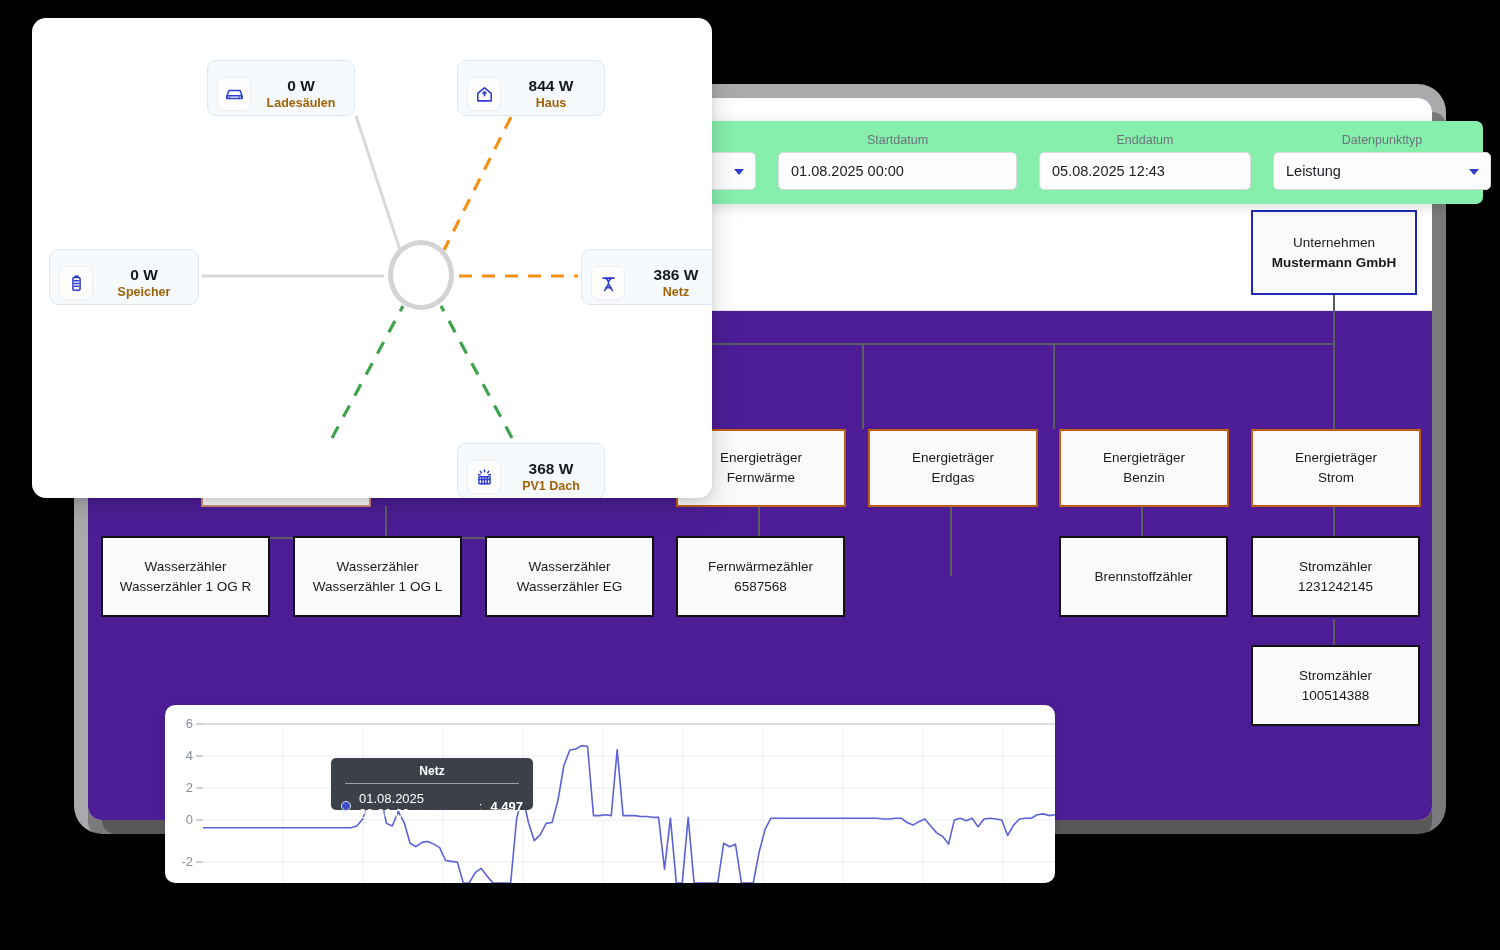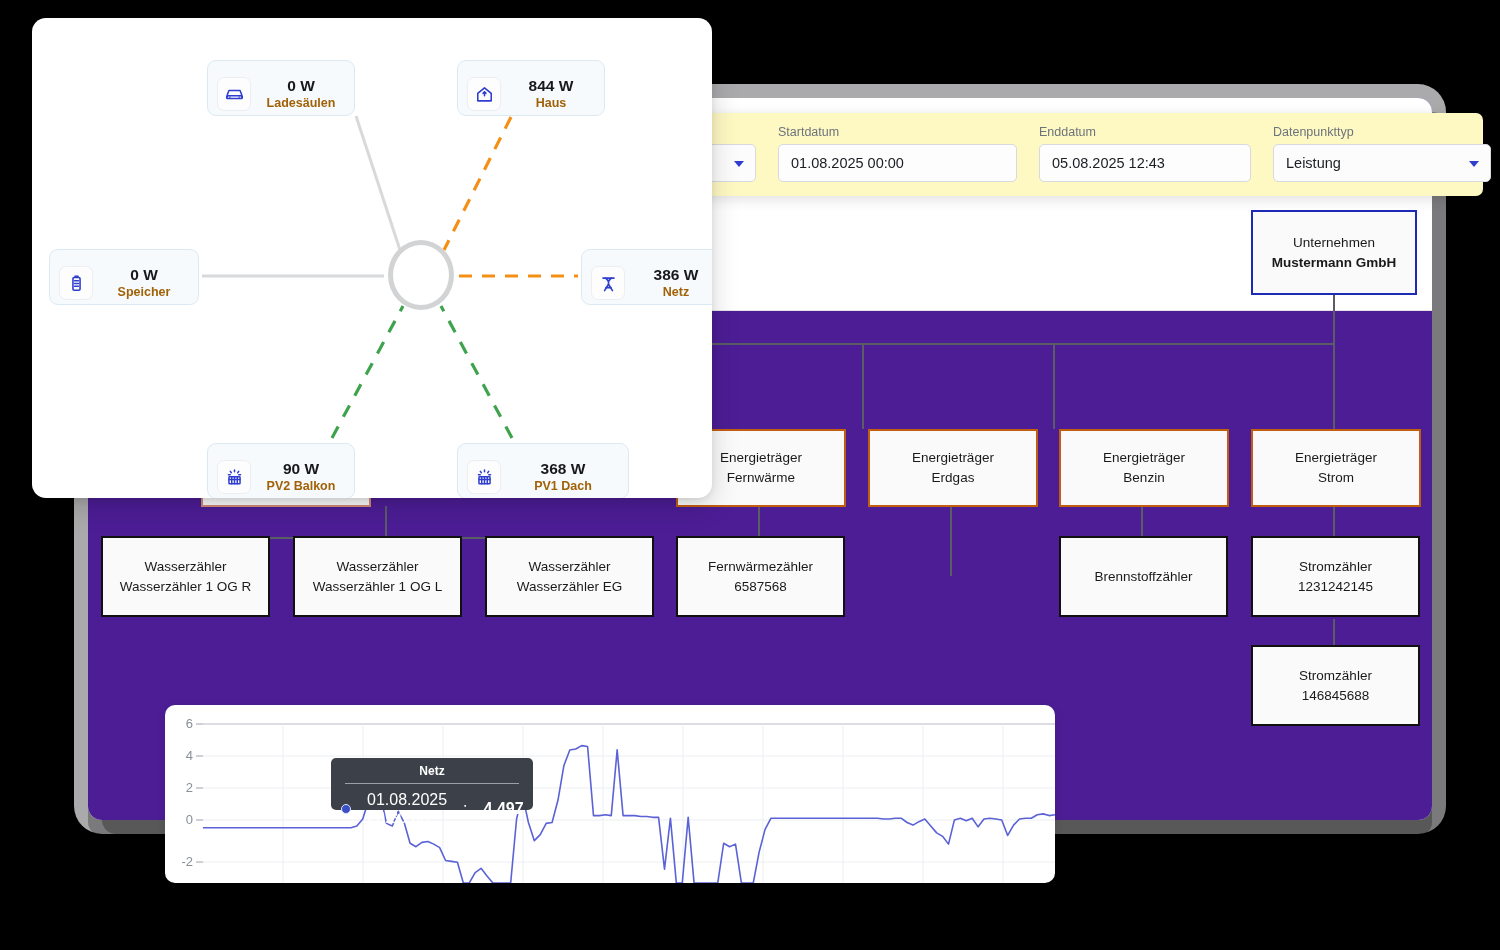--- a/index.html
+++ b/index.html
@@ -71,38 +71,39 @@
     background: #3c4049;
     border-radius: 5px;
     padding: 6px 10px 8px 10px;
     color: #fff;
   }
   .tooltip .tt-title {
     font-size: 12px; font-weight: bold; text-align: center;
     padding-bottom: 5px; color:#fff;
   }
   .tooltip .tt-rule { height: 1px; background: #9aa0aa; margin: 0 4px 7px 4px; }
-  .tooltip .tt-row { display: flex; align-items: center; gap: 16px; font-size: 16px; }
+  .tooltip .tt-row { display: flex; align-items: center; gap: 8px; font-size: 13px; }
   .tooltip .tt-dot {
     width: 10px; height: 10px; border-radius: 50%;
     background: #3b4fc4; border: 1.5px solid #dfe3ff; flex: none;
   }
   .tooltip .tt-val { font-weight: bold; }
 
   
   .filter-panel {
     position: absolute;
-    left: 530px; top: 113px;
+    left: 530px; top: 121px;
     width: 953px; height: 83px;
-    background: #fef9c3;
+    background: #86efac;
     border-radius: 7px;
     box-shadow: 0 3px 14px rgba(0,0,0,0.13);
     display: flex;
     padding: 12px 16px 0 16px;
     gap: 22px;
+    text-align: center;
   }
   .field { position: relative; }
   .field .f-label {
     font-size: 12.5px; color: #6d737c; margin-bottom: 5px; display: block;
     font-family: "Liberation Sans", sans-serif;
   }
   .f-box {
     height: 38px;
     border: 1px solid #d6d9de;
     border-radius: 5px;
@@ -164,21 +165,21 @@
   }
   .ecard .txt { text-align: center; flex: 1; }
   .ecard .val { font-size: 15.5px; font-weight: bold; color: #16181c; line-height: 1.2; }
   .ecard .lbl { font-size: 12.5px; font-weight: bold; color: #a16207; line-height: 1.3; }
 
   .pos-lade  { left: 175px; top: 42px;  width: 148px; }
   .pos-haus  { left: 425px; top: 42px;  width: 148px; }
   .pos-spei  { left: 17px;  top: 231px; width: 150px; }
   .pos-netz  { left: 549px; top: 231px; width: 150px; }
   .pos-pv2   { left: 175px; top: 425px; width: 148px; }
-  .pos-pv1   { left: 425px; top: 425px; width: 172px; }
+  .pos-pv1   { left: 425px; top: 425px; width: 148px; }
 </style>
 </head>
 <body>
 
 <div class="stage">
 
   <div class="app-window">
     <div class="app-inner">
       <div class="app-topstrip"></div>
 
@@ -255,21 +256,21 @@
         <div class="node" style="left:971px; top:438px; width:169px; height:81px;">
           <span class="n-line">Brennstoffzähler</span>
         </div>
         <div class="node" style="left:1163px; top:438px; width:169px; height:81px;">
           <span class="n-line">Stromzähler</span>
           <span class="n-line">1231242145</span>
         </div>
 
         <div class="node" style="left:1163px; top:547px; width:169px; height:81px;">
           <span class="n-line">Stromzähler</span>
-          <span class="n-line">146845688</span>
+          <span class="n-line">100514388</span>
         </div>
       </div>
     </div>
   </div>
 
   <div class="chart-card">
     <svg width="890" height="178">
 
       <g>
         <text class="tick-label" x="28" y="23" text-anchor="end">6</text>
@@ -415,33 +416,20 @@
           <path d="M7 21 12 13l5 8"></path>
           <path d="M8.8 17.2h6.4"></path>
         </svg>
       </span>
       <span class="txt">
         <span class="val" style="display:block">386 W</span>
         <span class="lbl" style="display:block">Netz</span>
       </span>
     </div>
 
-    <div class="ecard pos-pv2">
-      <span class="ico">
-        <svg width="19" height="19" viewBox="0 0 24 24" fill="none" stroke="#2f3ecf" stroke-width="1.9" stroke-linecap="round" stroke-linejoin="round">
-          <path d="M12 2.6v2.2M6.7 4.3l1.3 1.7M17.3 4.3 16 6M4.4 8.6h2.2M19.6 8.6h-2.2"></path>
-          <rect x="5" y="11" width="14" height="9" rx="0.8"></rect>
-          <path d="M5 14.4h14M12 11v9M8.5 11v9M15.5 11v9"></path>
-        </svg>
-      </span>
-      <span class="txt">
-        <span class="val" style="display:block">90 W</span>
-        <span class="lbl" style="display:block">PV2 Balkon</span>
-      </span>
-    </div>
 
     <div class="ecard pos-pv1">
       <span class="ico">
         <svg width="19" height="19" viewBox="0 0 24 24" fill="none" stroke="#2f3ecf" stroke-width="1.9" stroke-linecap="round" stroke-linejoin="round">
           <path d="M12 2.6v2.2M6.7 4.3l1.3 1.7M17.3 4.3 16 6M4.4 8.6h2.2M19.6 8.6h-2.2"></path>
           <rect x="5" y="11" width="14" height="9" rx="0.8"></rect>
           <path d="M5 14.4h14M12 11v9M8.5 11v9M15.5 11v9"></path>
         </svg>
       </span>
       <span class="txt">

